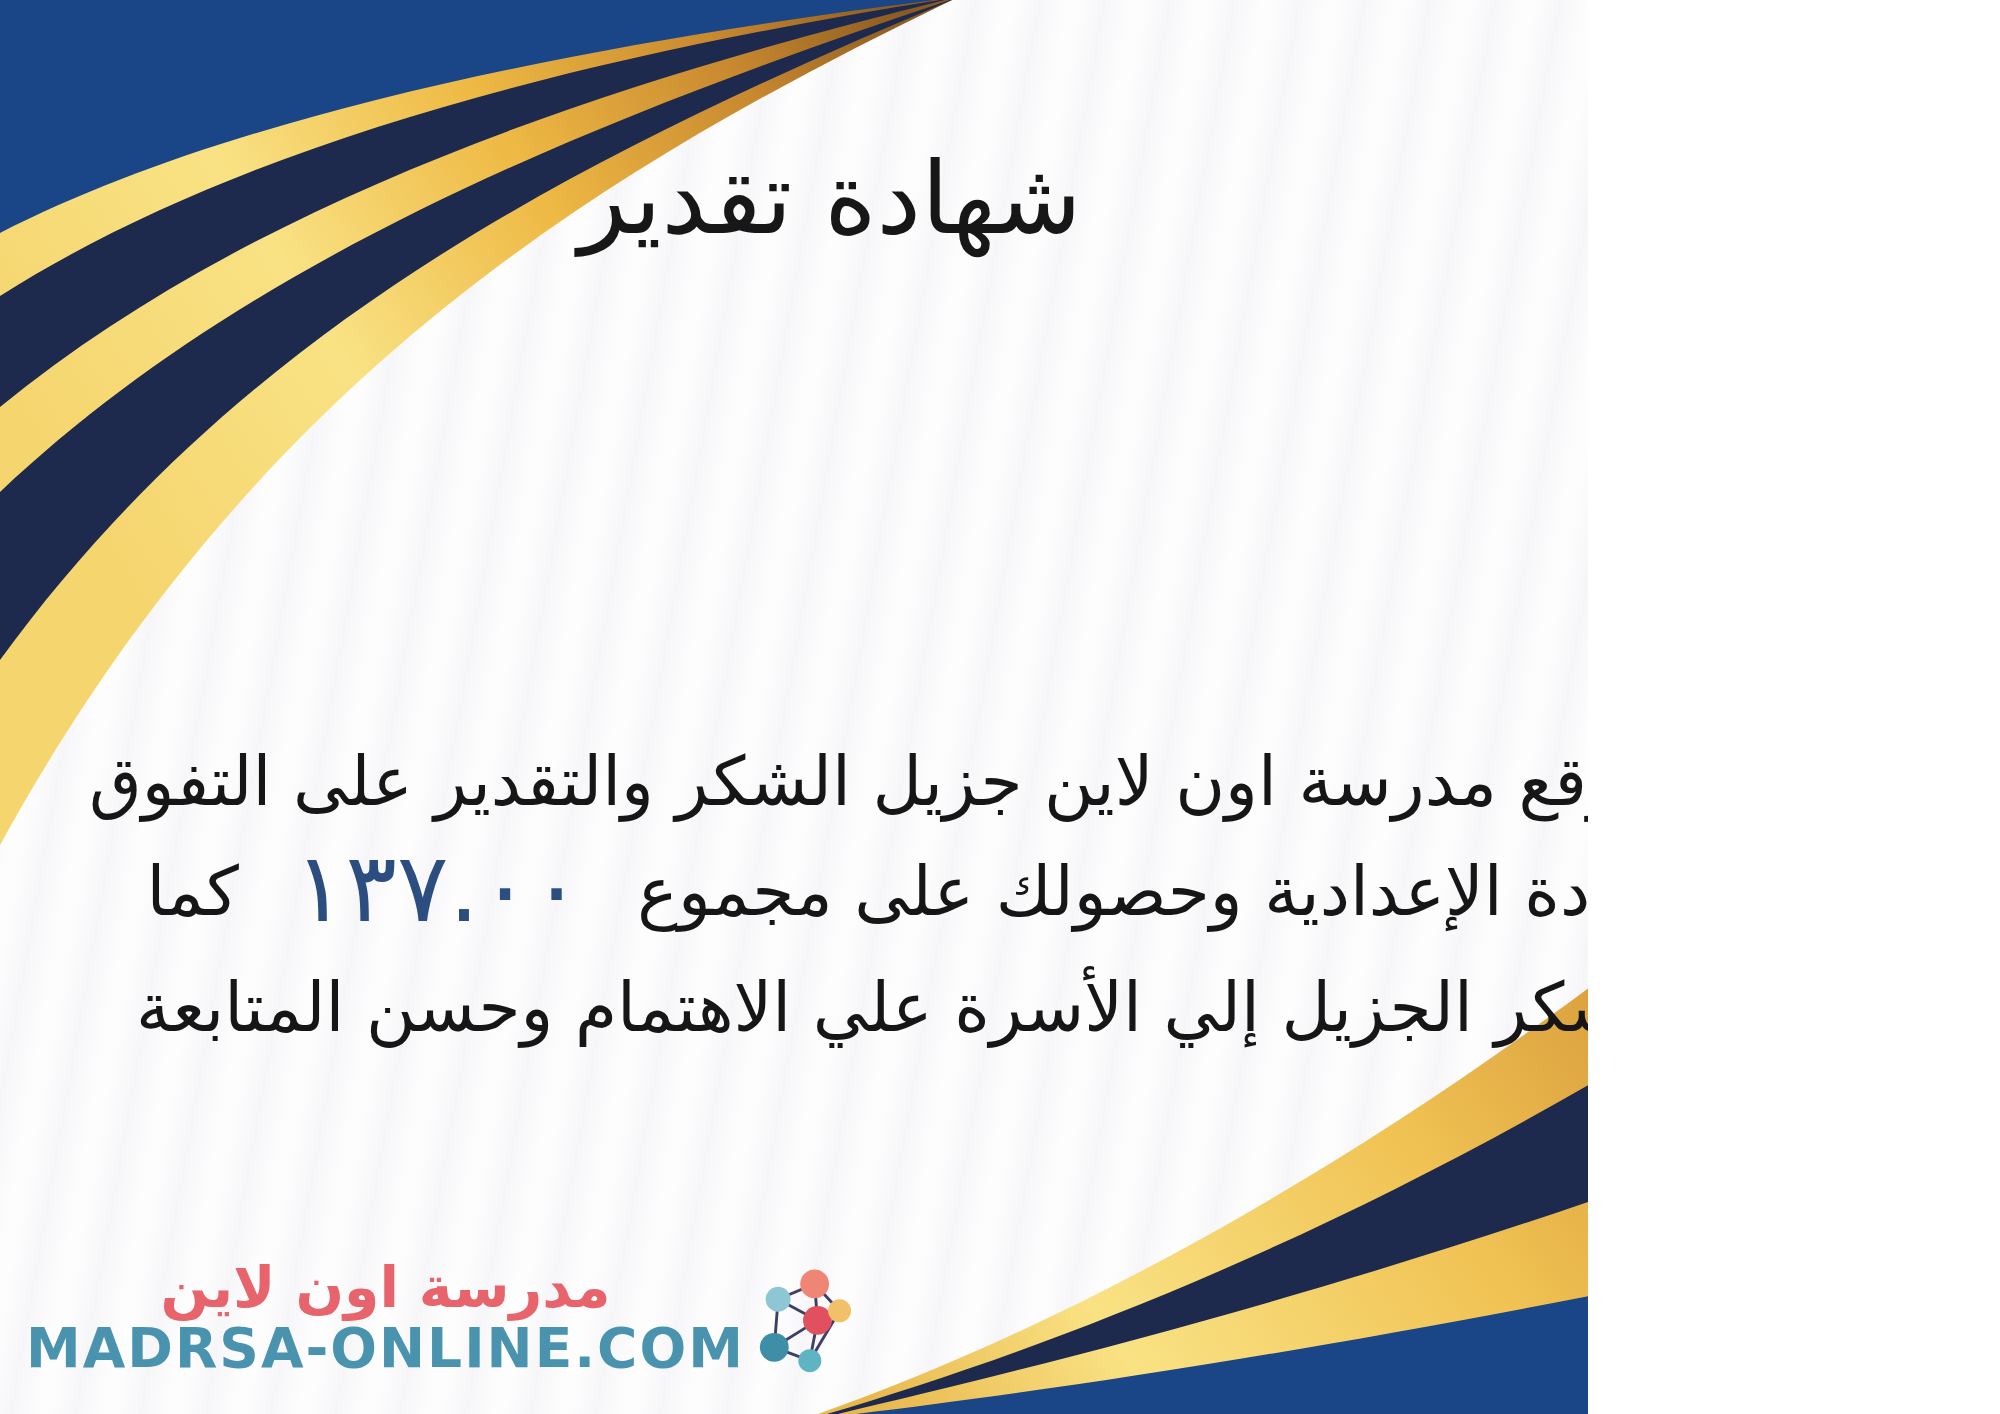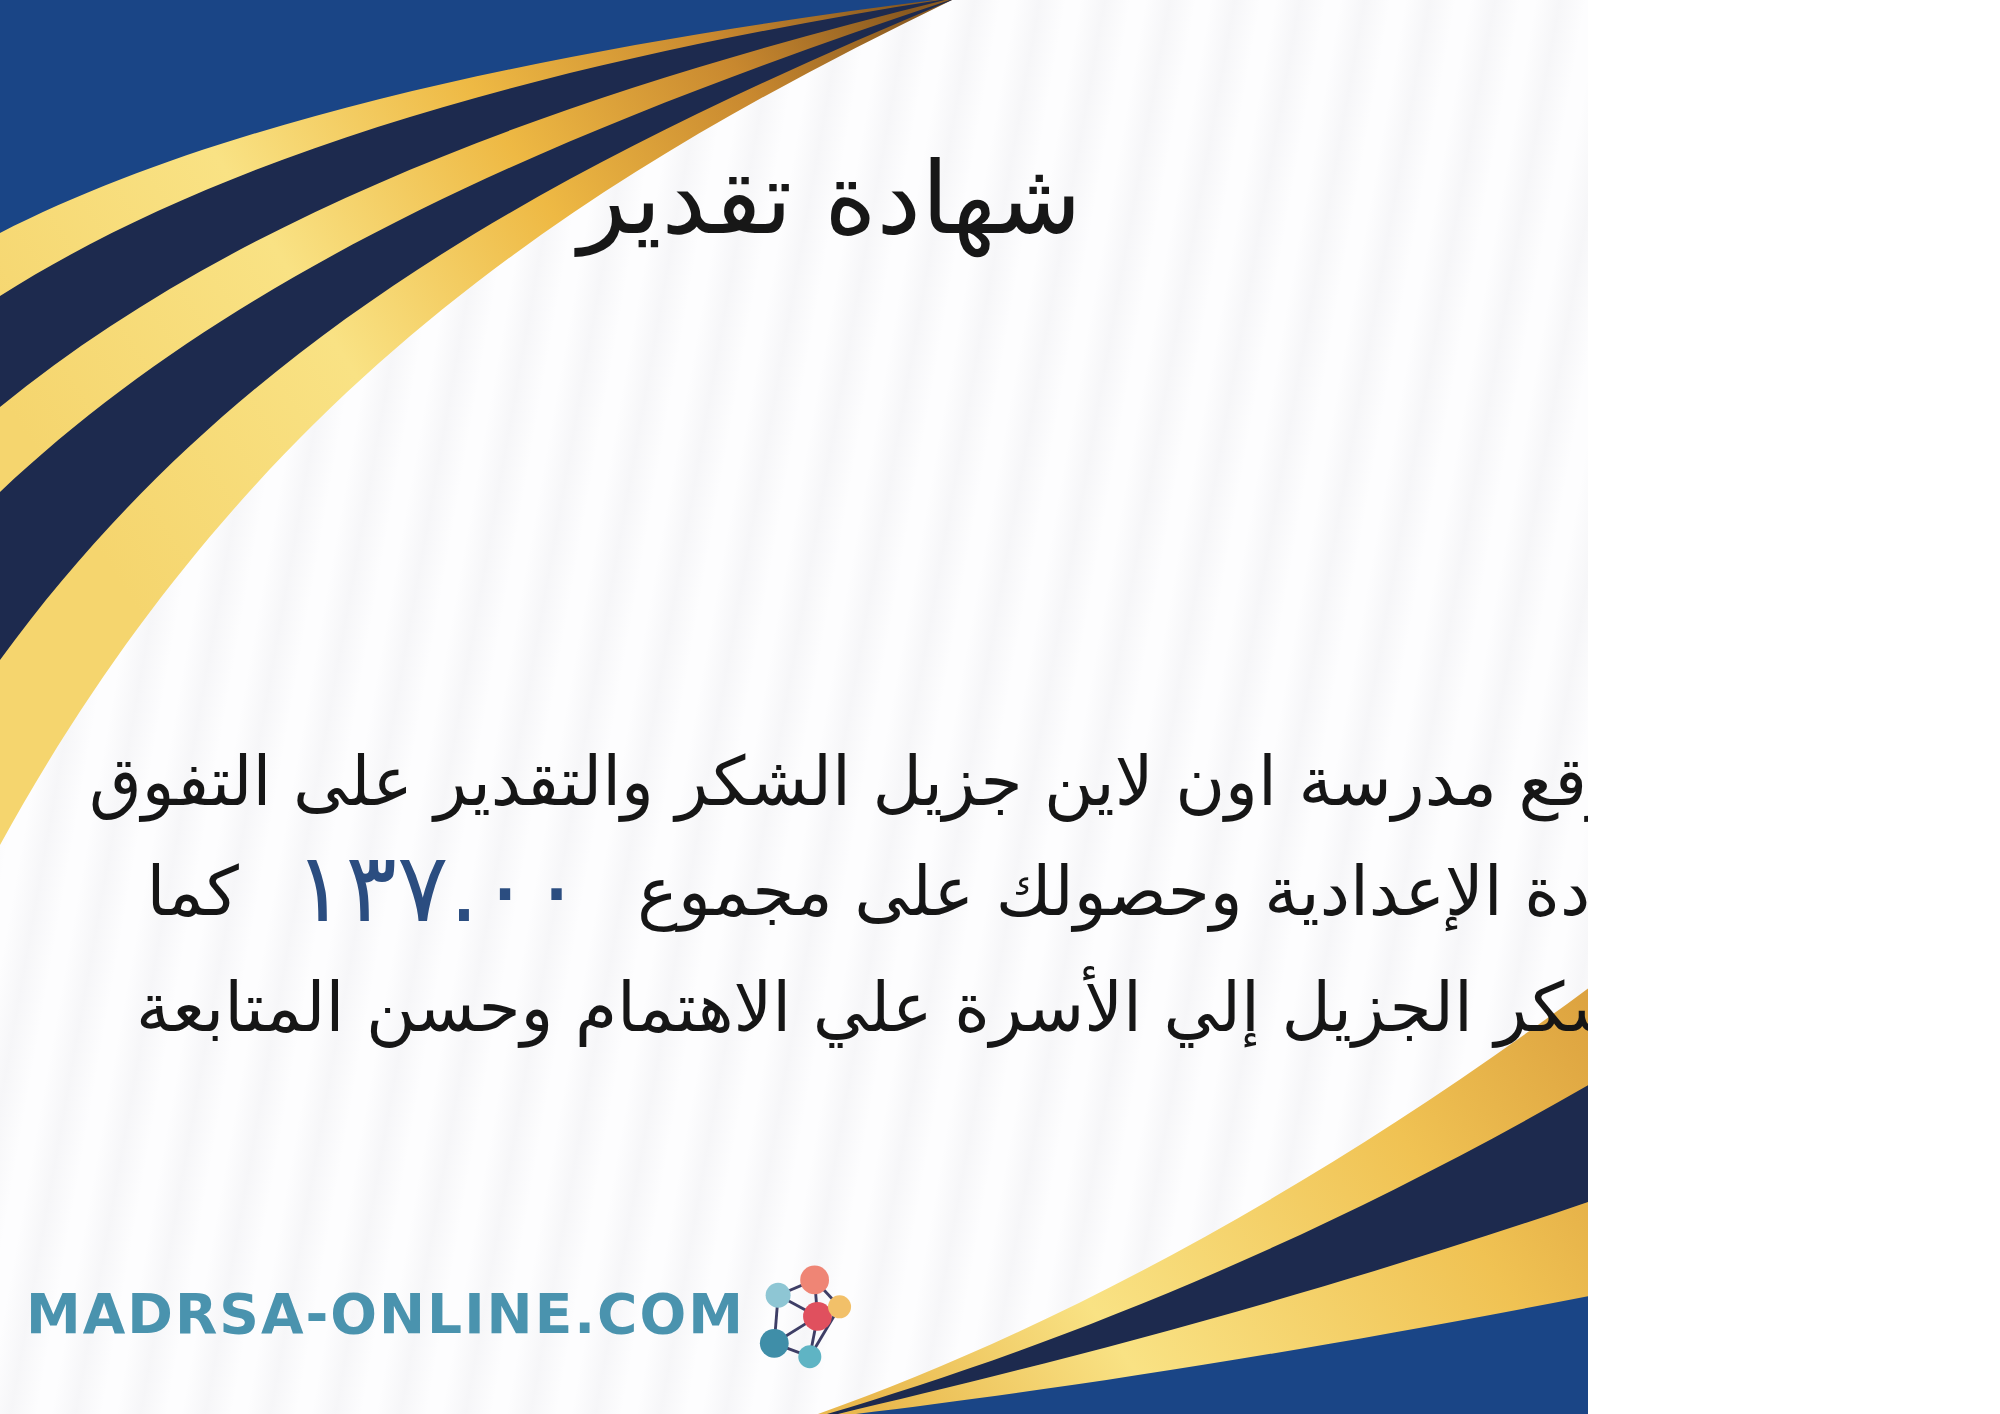--- a/index.html
+++ b/index.html
@@ -139,20 +139,21 @@
 
   <div class="bodyline line2" dir="rtl">
     <span>فى الشهادة الإعدادية وحصولك على مجموع</span><span class="score">١٣٧.٠٠</span><span>كما</span>
   </div>
 
   <div class="bodyline line3" dir="rtl">نتقدم  بالشكر الجزيل إلي الأسرة علي الاهتمام وحسن المتابعة</div>
 
 
   <div class="logo">
     <div class="logo-text">
+      <div class="logo-ar" dir="rtl">مدرسة اون لاين</div>
       <div class="logo-en">MADRSA-ONLINE.COM</div>
     </div>
     <svg class="logo-mark" viewBox="0 0 100 115" aria-hidden="true">
       <g stroke="#3e3e66" stroke-width="3" fill="none">
         <line x1="22" y1="38" x2="60" y2="22"></line>
         <line x1="22" y1="38" x2="63" y2="60"></line>
         <line x1="22" y1="38" x2="18" y2="88"></line>
         <line x1="60" y1="22" x2="63" y2="60"></line>
         <line x1="60" y1="22" x2="86" y2="50"></line>
         <line x1="63" y1="60" x2="86" y2="50"></line>

